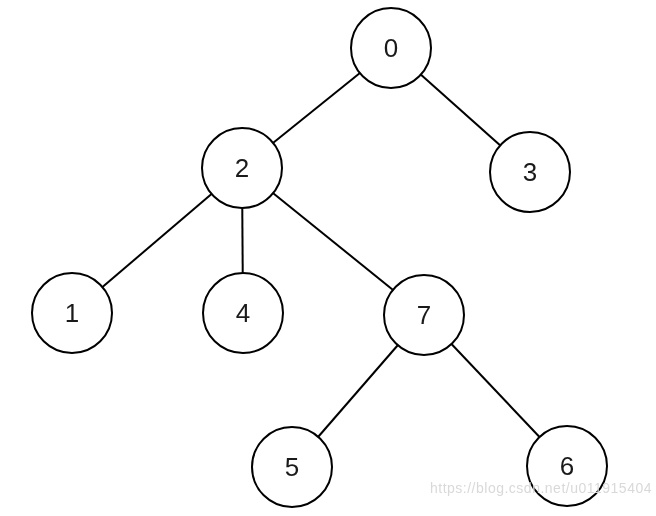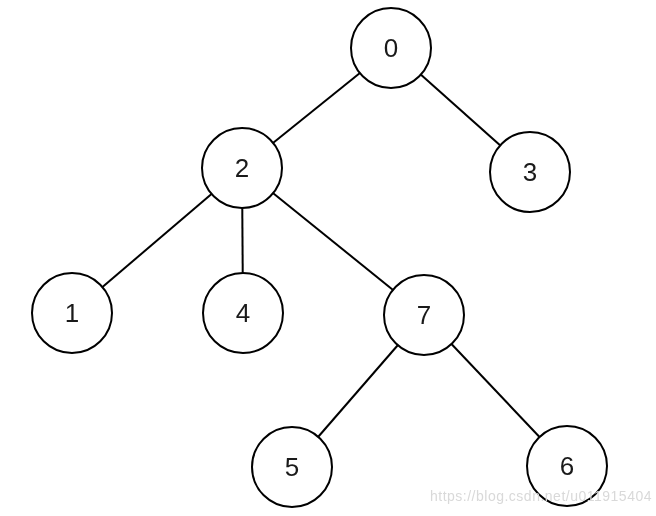--- a/index.html
+++ b/index.html
@@ -20,21 +20,21 @@
     left: 0;
     top: 0;
   }
   .node-label {
     font-family: "Liberation Sans", sans-serif;
     font-weight: 400;
   }
   .watermark {
     position: absolute;
     right: 4px;
-    bottom: 12px;
+    bottom: 20px;
     font-size: 14px;
     letter-spacing: 0.5px;
     color: #d9d9d9;
     font-family: "Liberation Sans", sans-serif;
     user-select: none;
     pointer-events: none;
     white-space: nowrap;
   }
 </style>
 </head>

